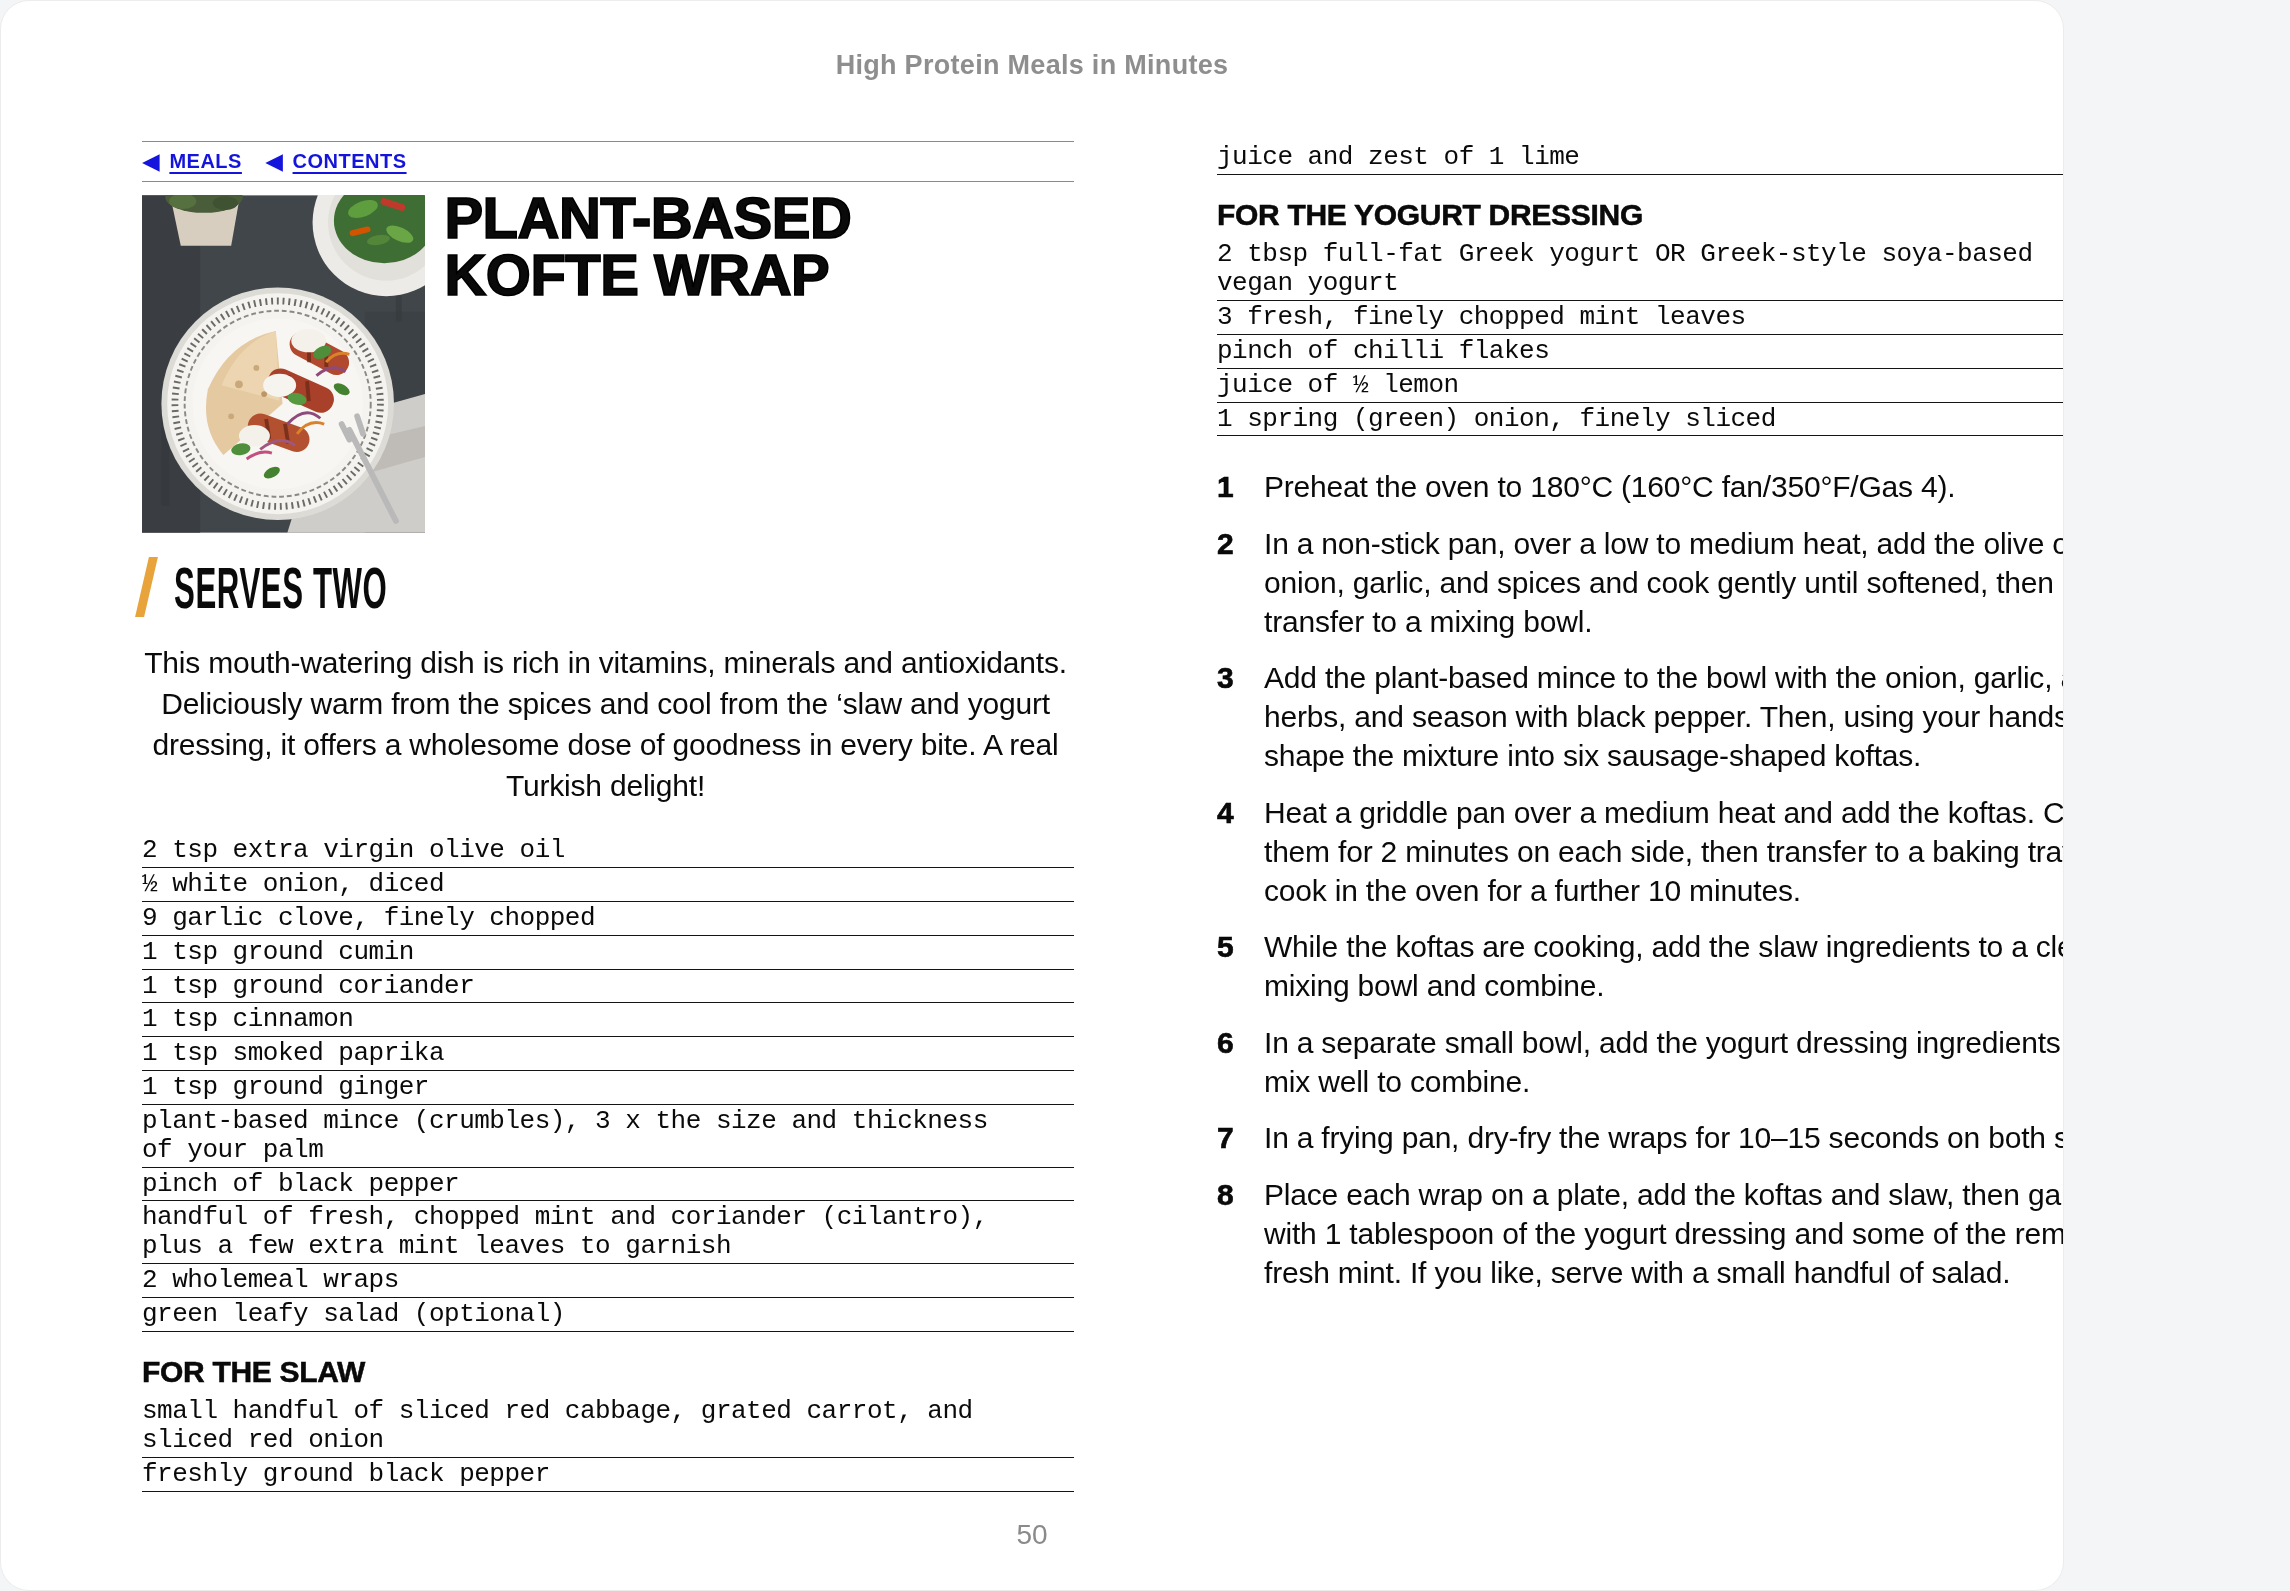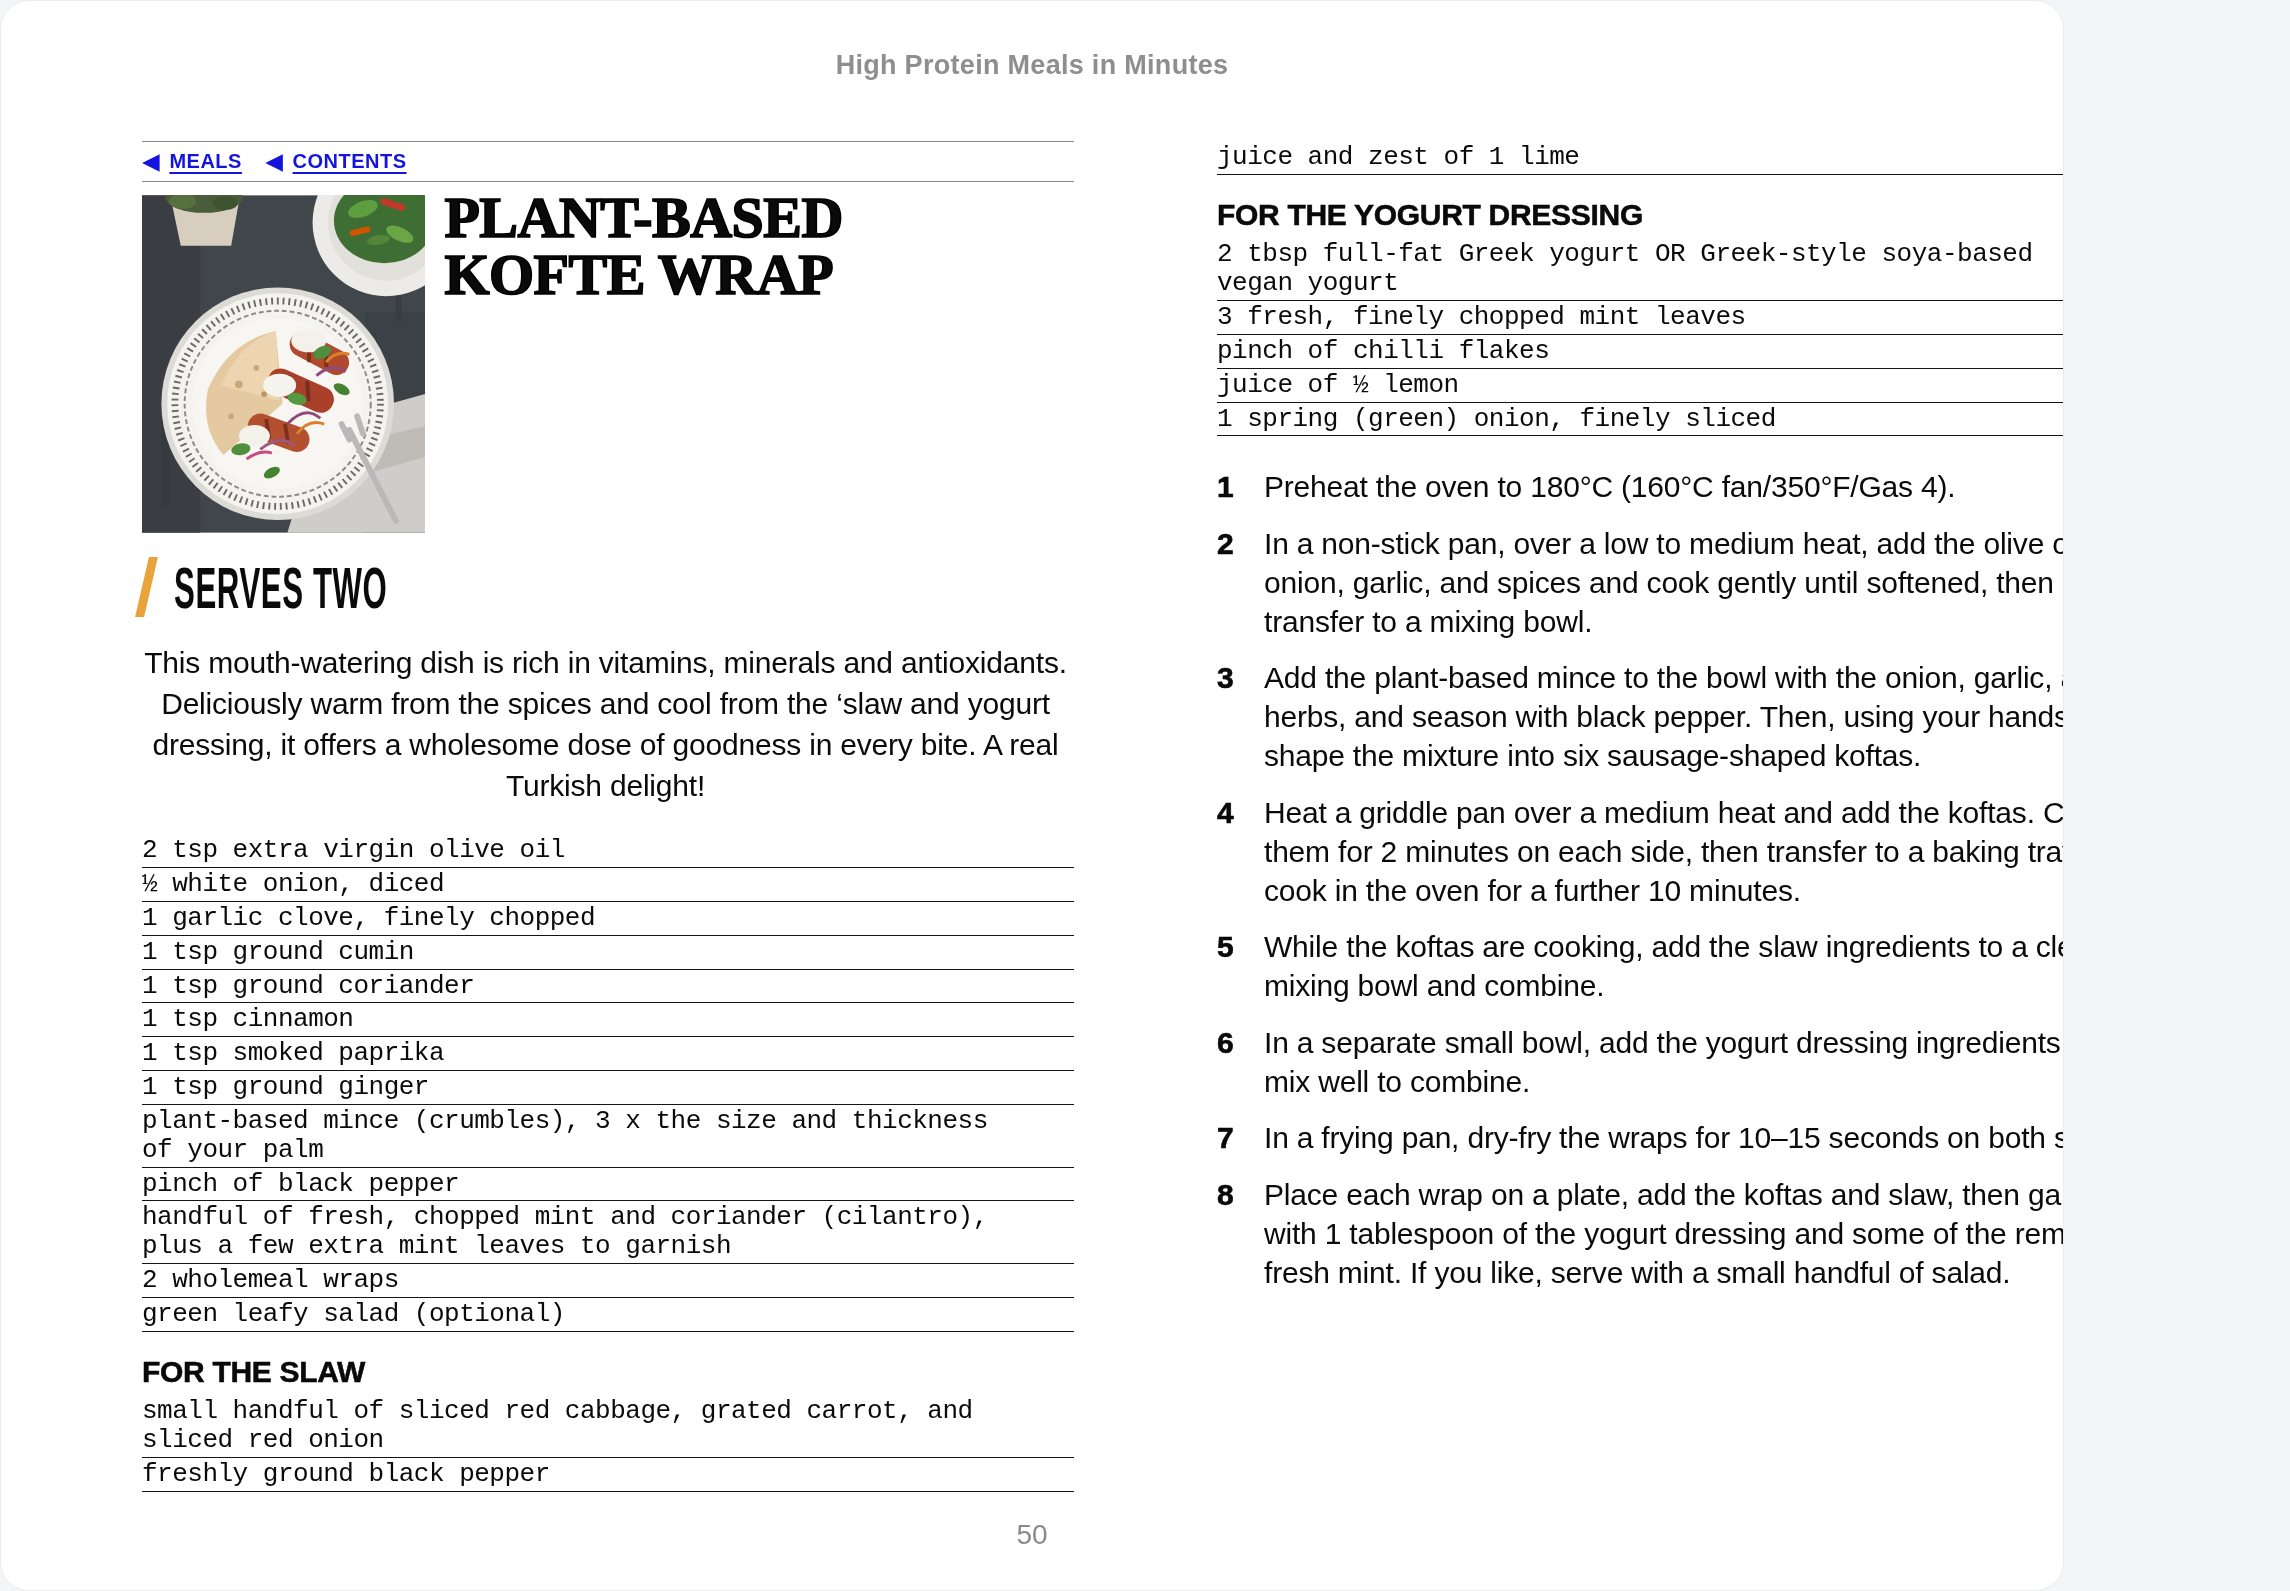--- a/index.html
+++ b/index.html
@@ -12,21 +12,21 @@
   .columns { position:absolute; top:140px; left:141px; display:flex; gap:143px; }
   .col-left { width:932px; }
   .col-right { width:941px; }
 
   
   .navbar { border-top:1.9px solid #8a8a8a; border-bottom:1.9px solid #8a8a8a; padding:4.9px 0 5.8px; display:flex; align-items:center; gap:9.7px; }
   .tri { color:#1414dc; font-size:23px; line-height:26px; }
   .navlink { color:#1414dc; font-weight:bold; font-size:20px; line-height:28px; text-decoration:underline; text-underline-offset:3.9px; letter-spacing:0.5px; cursor:pointer; margin-right:13.6px; }
 
   
-  .hero-row { display:flex; margin-top:13.6px;font-family:Liberation Serif, serif; }
+  .hero-row { display:flex; margin-top:13.6px; }
   .photo { width:283px; height:338px; flex:none; display:block; }
   .title { margin-left:19.4px; margin-top:-5.8px; font-size:58px; line-height:57px; font-weight:bold; letter-spacing:-0.5px; -webkit-text-stroke:1.7px #000; }
 
   
   .serves-row { display:flex; align-items:flex-end; margin-top:21.3px; height:62px; }
   .slash { width:8.7px; height:60px; background:#e8a33b; transform:skewX(-13deg); margin-right:23px; flex:none; }
   .serves-text { display:inline-block; font-weight:bold; font-size:52px; line-height:52px; transform:scale(.6,1.12); transform-origin:left bottom; letter-spacing:1px; white-space:nowrap; }
 
   .desc { margin-top:25px; font-size:30px; line-height:41px; letter-spacing:-0.2px; max-width:927px;text-align:center; }
 
@@ -152,21 +152,21 @@
 
           <div class="ing-row">
             <div class="ing-line">2 tsp extra virgin olive oil</div>
           </div>
 
           <div class="ing-row">
             <div class="ing-line">½ white onion, diced</div>
           </div>
 
           <div class="ing-row">
-            <div class="ing-line">1 garlic clove, finely chopped</div>
+            <div class="ing-line">9 garlic clove, finely chopped</div>
           </div>
 
           <div class="ing-row">
             <div class="ing-line">1 tsp ground cumin</div>
           </div>
 
           <div class="ing-row">
             <div class="ing-line">1 tsp ground coriander</div>
           </div>
 

